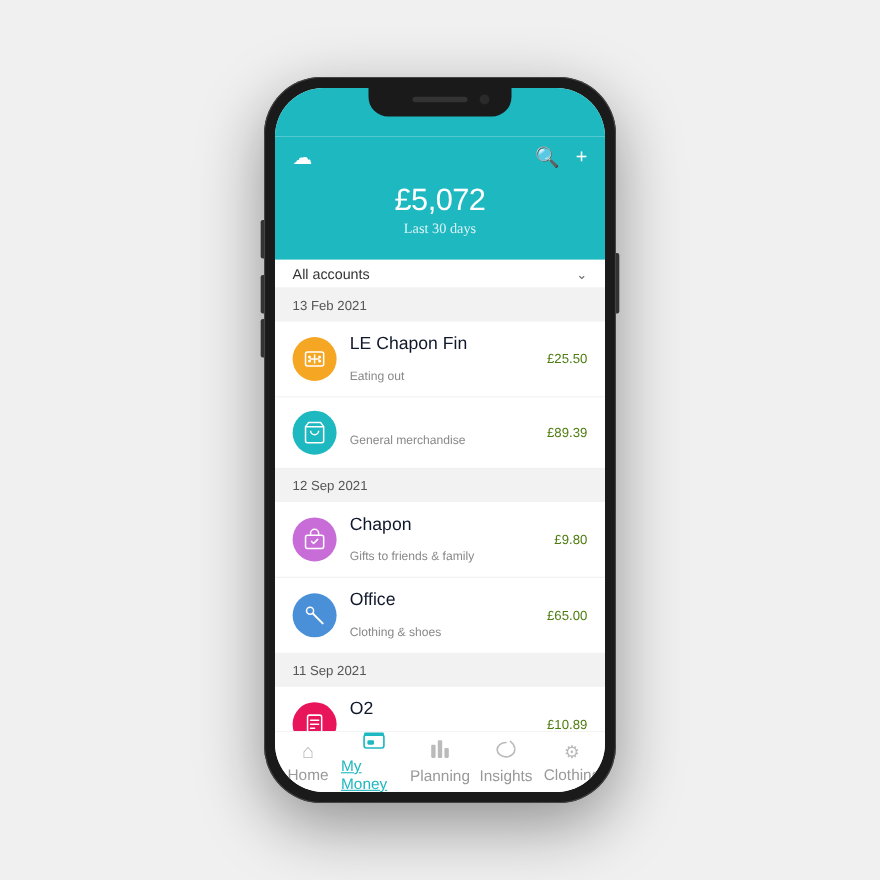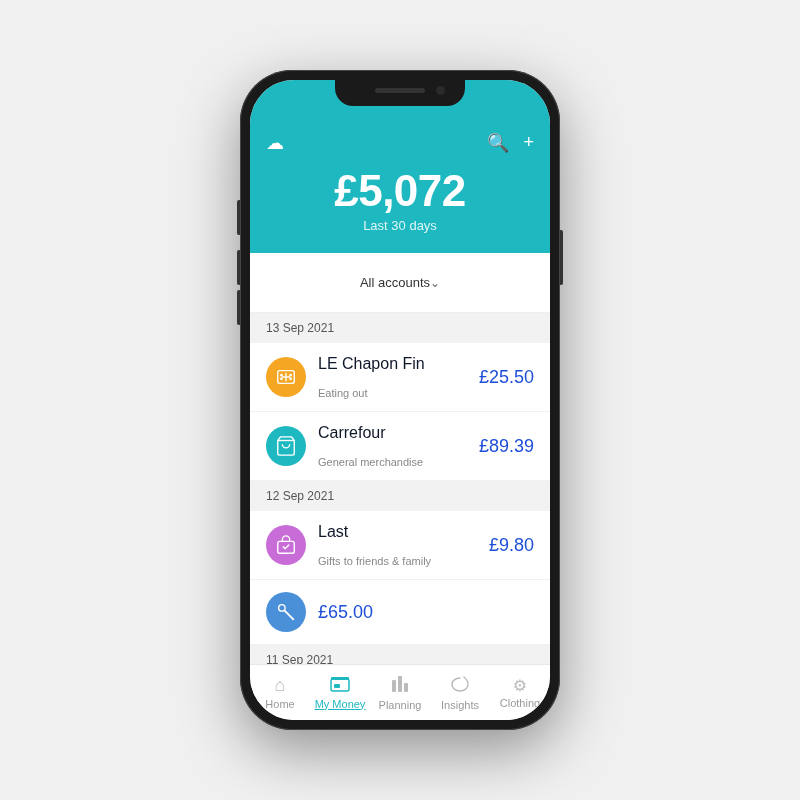--- a/index.html
+++ b/index.html
@@ -126,47 +126,48 @@
       cursor: pointer;
     }
 
     .header-right-icons {
       display: flex;
       gap: 14px;
     }
 
     .balance-amount {
       color: white;
-      font-size: 44px;
-      font-weight: 700;
+      font-size: 28px;
+      font-weight: 400;
       letter-spacing: -0.5px;
     }
 
     .balance-label {
       color: rgba(255,255,255,0.85);
       font-size: 13px;
       margin-top: 2px;
+      font-family: Liberation Serif, serif;
     }
 
     
     .content {
       flex: 1;
       overflow-y: auto;
       background: #f5f5f5;
       display: flex;
       flex-direction: column;
     }
 
     
     .account-filter {
       background: white;
       margin: 0;
-      padding: 22px 16px;
-      display: flex;
-      justify-content: center;
+      padding: 5px 16px;
+      display: flex;
+      justify-content: space-between;
       align-items: center;
       border-bottom: 1px solid #eee;
       flex-shrink: 0;
     }
 
     .account-filter-text {
       font-size: 13px;
       color: #333;
     }
 
@@ -215,22 +216,22 @@
       color: #0f172a;
     }
 
     .transaction-category {
       font-size: 11px;
       color: #888;
       margin-top: 14px;
     }
 
     .transaction-amount {
-      font-size: 18px;
-      color: #1d4ed8;
+      font-size: 12px;
+      color: #4d7c0f;
       font-weight: 400;
     }
 
     
     .bottom-nav {
       background: white;
       border-top: 1px solid #e8e8e8;
       display: flex;
       height: 56px;
       flex-shrink: 0;
@@ -244,21 +245,21 @@
       justify-content: center;
       gap: 2px;
       cursor: pointer;
     }
 
     .nav-icon {
       font-size: 20px;
     }
 
     .nav-label {
-      font-size: 11px;
+      font-size: 14px;
       color: #999;
     }
 
     .nav-item.active .nav-label {
       color: #1eb8c0;
     }
 
     .nav-item.active .nav-icon {
       color: #1eb8c0;
     }
@@ -299,21 +300,21 @@
       <div class="balance-label">Last 30 days</div>
     </div>
 
     <div class="content">
 
       <div class="account-filter">
         <span class="account-filter-text">All accounts</span>
         <span class="chevron-down">⌄</span>
       </div>
 
-      <div class="date-header">13 Sep 2021</div>
+      <div class="date-header">13 Feb 2021</div>
 
       <div class="transaction-item">
         <div class="transaction-icon icon-orange">
           <svg width="22" height="22" viewBox="0 0 24 24" fill="none">
             <rect x="3" y="5" width="18" height="14" rx="2" stroke="white" stroke-width="1.5"></rect>
             <path d="M8 12h8M12 8v8" stroke="white" stroke-width="1.5" stroke-linecap="round"></path>
             <circle cx="7" cy="10" r="1.5" fill="white"></circle>
             <circle cx="7" cy="14" r="1.5" fill="white"></circle>
             <circle cx="17" cy="10" r="1.5" fill="white"></circle>
             <circle cx="17" cy="14" r="1.5" fill="white"></circle>
@@ -328,64 +329,71 @@
 
       <div class="transaction-item">
         <div class="transaction-icon icon-teal">
           <svg width="22" height="22" viewBox="0 0 24 24" fill="none">
             <path d="M6 2L3 6v14a2 2 0 002 2h14a2 2 0 002-2V6l-3-4z" stroke="white" stroke-width="1.5"></path>
             <line x1="3" y1="6" x2="21" y2="6" stroke="white" stroke-width="1.5"></line>
             <path d="M16 10a4 4 0 01-8 0" stroke="white" stroke-width="1.5"></path>
           </svg>
         </div>
         <div class="transaction-info">
-          <div class="transaction-name">Carrefour</div>
           <div class="transaction-category">General merchandise</div>
         </div>
         <div class="transaction-amount">£89.39</div>
       </div>
 
       <div class="date-header">12 Sep 2021</div>
 
       <div class="transaction-item">
         <div class="transaction-icon icon-pink-purple">
           <svg width="22" height="22" viewBox="0 0 24 24" fill="none">
             <rect x="3" y="8" width="18" height="13" rx="2" stroke="white" stroke-width="1.5"></rect>
             <path d="M16 8V6a4 4 0 00-8 0v2" stroke="white" stroke-width="1.5"></path>
             <path d="M9 14l2 2 4-4" stroke="white" stroke-width="1.5" stroke-linecap="round" stroke-linejoin="round"></path>
           </svg>
         </div>
         <div class="transaction-info">
-          <div class="transaction-name">Last</div>
+          <div class="transaction-name">Chapon</div>
           <div class="transaction-category">Gifts to friends &amp; family</div>
         </div>
         <div class="transaction-amount">£9.80</div>
       </div>
 
       <div class="transaction-item">
         <div class="transaction-icon icon-blue">
           <svg width="22" height="22" viewBox="0 0 24 24" fill="none">
             <circle cx="7.5" cy="7.5" r="3.5" stroke="white" stroke-width="1.5"></circle>
             <path d="M10.5 10.5L20 20" stroke="white" stroke-width="2" stroke-linecap="round"></path>
           </svg>
+        </div>
+        <div class="transaction-info">
+          <div class="transaction-name">Office</div>
+          <div class="transaction-category">Clothing &amp; shoes</div>
         </div>
         <div class="transaction-amount">£65.00</div>
       </div>
 
       <div class="date-header">11 Sep 2021</div>
 
       <div class="transaction-item">
         <div class="transaction-icon icon-hot-pink">
           <svg width="22" height="22" viewBox="0 0 24 24" fill="none">
             <rect x="5" y="3" width="14" height="18" rx="2" stroke="white" stroke-width="1.5"></rect>
             <line x1="8" y1="8" x2="16" y2="8" stroke="white" stroke-width="1.5" stroke-linecap="round"></line>
             <line x1="8" y1="12" x2="16" y2="12" stroke="white" stroke-width="1.5" stroke-linecap="round"></line>
             <line x1="8" y1="16" x2="12" y2="16" stroke="white" stroke-width="1.5" stroke-linecap="round"></line>
           </svg>
         </div>
+        <div class="transaction-info">
+          <div class="transaction-name">O2</div>
+          <div class="transaction-category">Telephone &amp; mobile</div>
+        </div>
         <div class="transaction-amount">£10.89</div>
       </div>
 
     </div>
 
     <div class="bottom-nav">
 
       <div class="nav-item">
         <span class="nav-icon nav-icon-inactive" style="font-size:18px; color:#bbb;">⌂</span>
         <span class="nav-label">Home</span>

